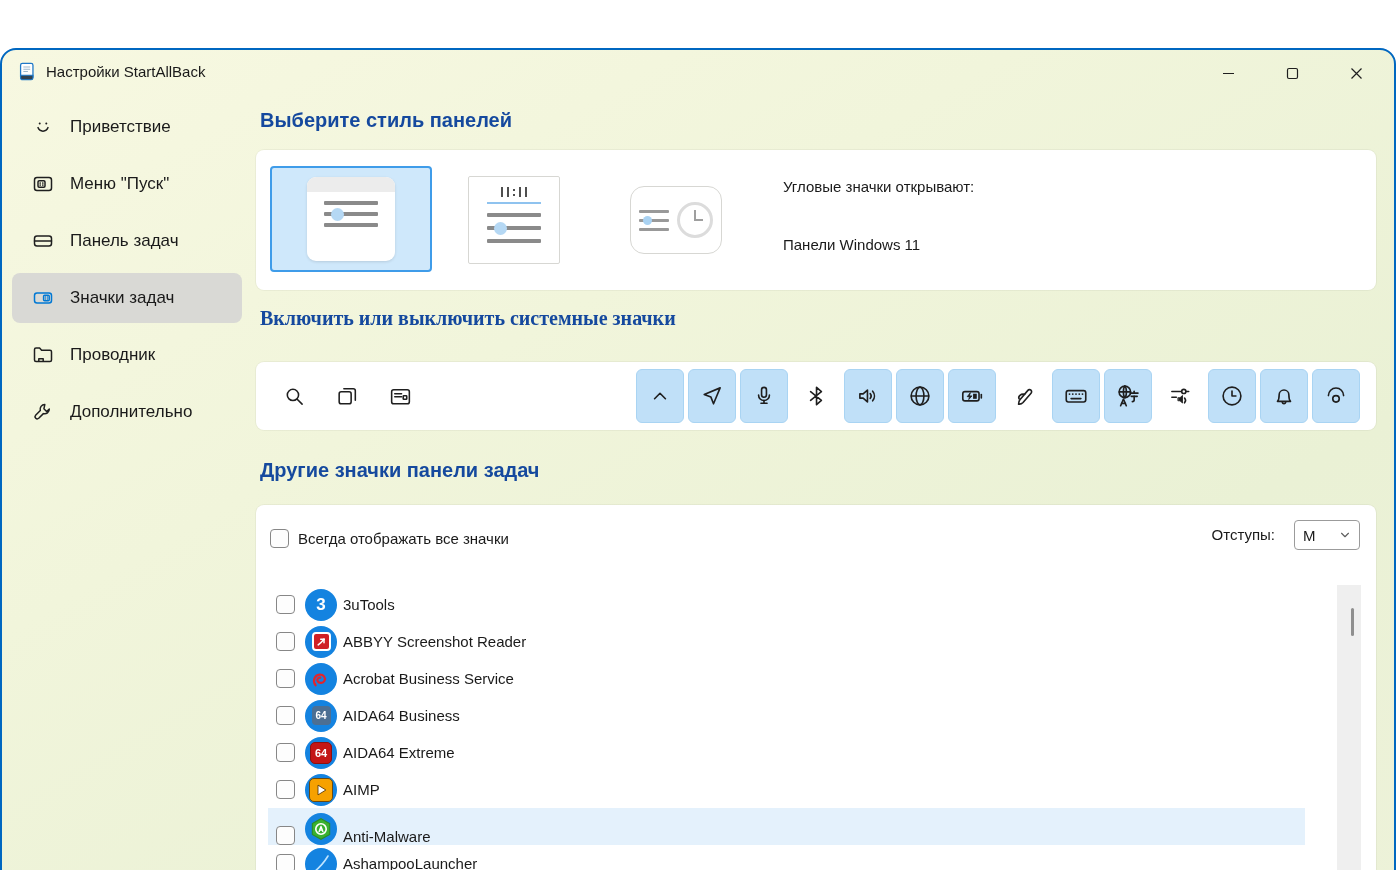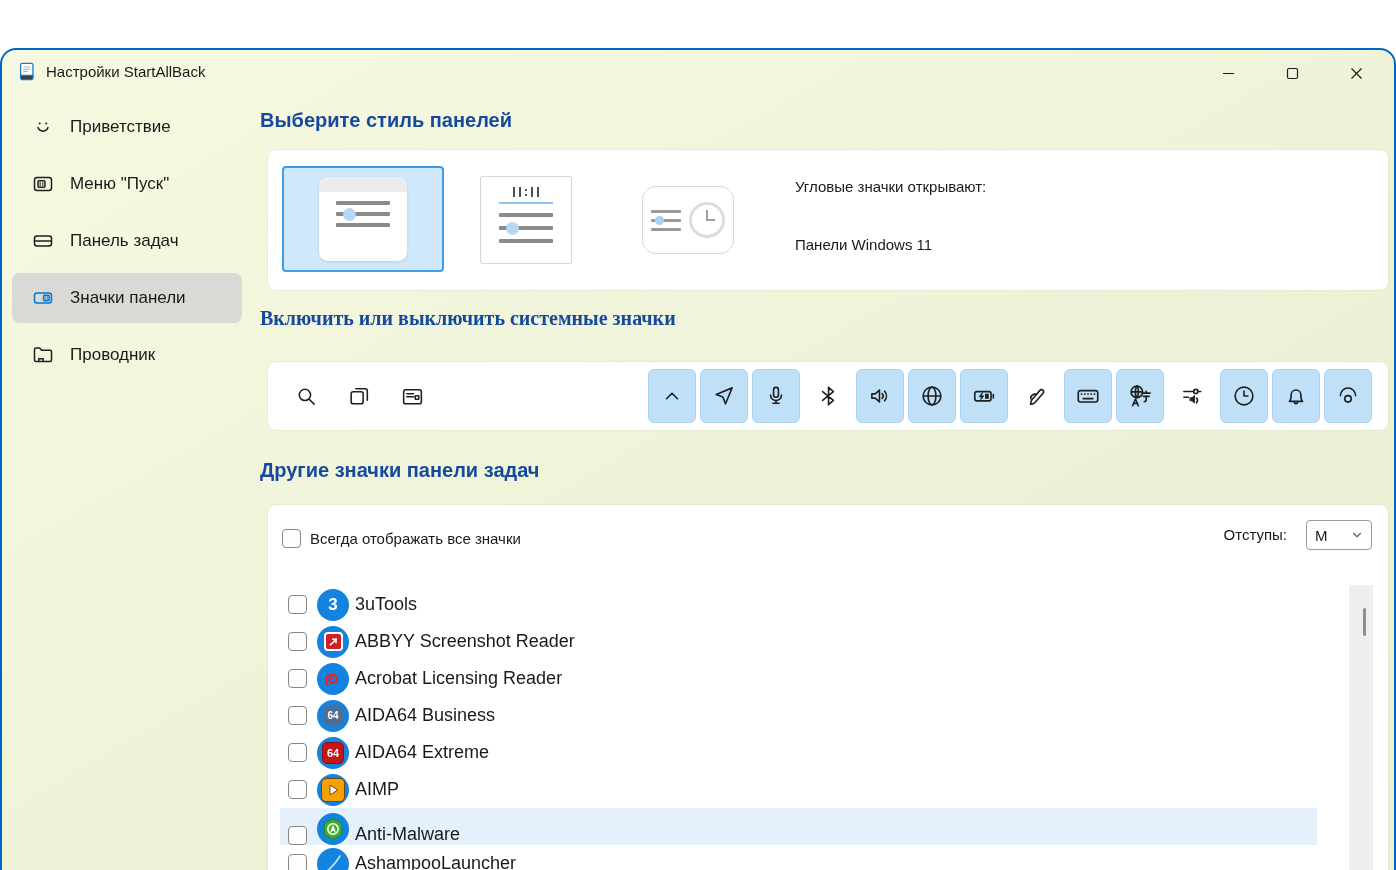--- a/index.html
+++ b/index.html
@@ -17,21 +17,21 @@
   .sidebar{position:absolute;left:10px;top:52px;width:230px;}
   .side-item{height:50px;margin-bottom:7px;border-radius:8px;display:flex;align-items:center;padding-left:19px;gap:15px;text-align:right;}
   .side-item.selected{background:#d9d9d5;}
   .sicon{width:24px;height:24px;color:#1f1f1f;flex:0 0 24px;}
   .side-item.selected .sicon{color:#0078d4;}
   .slabel{font-size:17px;}
   
   .sec-title{position:absolute;left:258px;margin:0;font-size:20px;line-height:28px;font-weight:600;color:#15499e;}
   .t1{top:56px;} .t2{top:254px;font-family:Liberation Serif, serif;} .t3{top:406px;}
   
-  .panel{position:absolute;left:266px;width:1120px;background:#fff;border-radius:8px;box-shadow:0 0 0 1px rgba(0,0,0,0.04);}
+  .panel{position:absolute;left:254px;width:1120px;background:#fff;border-radius:8px;box-shadow:0 0 0 1px rgba(0,0,0,0.04);}
   .panel1{top:100px;height:140px;}
   .panel2{top:312px;height:68px;}
   .panel3{top:455px;height:400px;overflow:hidden;}
   
   .tile{position:absolute;background:#fff;border:1px solid #d7d7d3;}
   .tile.selected{border:2px solid #3f9ce9;background:#cfe8fb;}
   .tile1{left:14px;top:16px;width:158px;height:102px;border-radius:4px;}
   .tile2{left:212px;top:26px;width:90px;height:86px;border-radius:2px;}
   .tile3{left:374px;top:36px;width:90px;height:66px;border-radius:14px;}
   .mini-card{position:absolute;left:50%;transform:translateX(-50%);top:9px;width:88px;height:84px;background:#fff;border-radius:9px;box-shadow:0 1px 3px rgba(0,0,0,0.12);overflow:hidden;}
@@ -64,21 +64,21 @@
   .cbx{width:19px;height:19px;border:1px solid #878787;border-radius:4px;background:#fdfdfd;box-sizing:border-box;flex:0 0 19px;}
   .always-label{font-size:15px;}
   .spacing-label{position:absolute;right:101px;top:21px;font-size:15px;}
   .spacing-select{position:absolute;right:16px;top:15px;width:66px;height:30px;background:#fff;border:1px solid #9b9b9b;border-radius:4px;display:flex;align-items:center;justify-content:space-between;padding:0 8px;box-sizing:border-box;font-size:15px;}
   .spacing-select svg{width:12px;height:12px;color:#5f5f5f;}
   .app-list{position:absolute;left:12px;top:81px;width:1037px;}
   .app-row{height:37px;display:flex;align-items:center;padding-left:8px;}
   .app-row.highlight{background:#e4f1fc;align-items:flex-end;}
   .app-row .cbx{margin-right:10px;}
   .app-ic{width:32px;height:32px;border-radius:50%;background:#1483e0;margin-right:6px;display:flex;align-items:center;justify-content:center;position:relative;flex:0 0 32px;}
-  .app-label{font-size:18px;}
+  .app-label{font-size:15px;}
   .ic-num{color:#fff;font-weight:bold;font-size:17px;}
   .sq{display:flex;align-items:center;justify-content:center;box-sizing:border-box;}
   .sq-abbyy{width:19px;height:19px;background:#cf1f25;border:2px solid #fff;border-radius:4px;}
   .sq-aidab{width:19px;height:19px;background:#4c6f93;border-radius:4px;color:#fff;font-size:10px;font-weight:bold;}
   .sq-aidae{width:22px;height:22px;background:#c41616;border:1px solid #8d1010;border-radius:5px;color:#fff;font-size:11px;font-weight:bold;}
   .sq-aimp{width:24px;height:24px;background:#f6a100;border:1px solid #6b4a10;border-radius:5px;}
   .scrollbar{position:absolute;right:15px;top:80px;width:24px;height:315px;background:#efefef;}
   .scroll-thumb{position:absolute;left:14px;top:23px;width:3px;height:28px;background:#8f8f8f;border-radius:2px;}
 </style>
 </head>
@@ -137,28 +137,34 @@
             <path d="M3.5 12 H20.5"></path>
           </svg></span>
         <span class="slabel">Панель задач</span>
       </div>
       <div class="side-item selected">
         <span class="sicon"><svg viewBox="0 0 24 24" width="100%" height="100%" fill="none" stroke="currentColor" stroke-width="1.5" stroke-linecap="round" stroke-linejoin="round">
             <rect x="3.5" y="7" width="17" height="10" rx="2.5"></rect>
             <rect x="12.6" y="9.3" width="5.6" height="5.4" rx="1"></rect>
             <path d="M14.4 11 h.02 M16.4 11 h.02 M14.4 13 h.02 M16.4 13 h.02" stroke-width="1.5"></path>
           </svg></span>
-        <span class="slabel">Значки панели</span>
+        <span class="slabel">Значки задач</span>
       </div>
       <div class="side-item">
         <span class="sicon"><svg viewBox="0 0 24 24" width="100%" height="100%" fill="none" stroke="currentColor" stroke-width="1.5" stroke-linecap="round" stroke-linejoin="round">
             <path d="M3.5 17 V6.5 a1.5 1.5 0 0 1 1.5-1.5 H8.6 l2 2.3 H19 a1.5 1.5 0 0 1 1.5 1.5 V17 a1.5 1.5 0 0 1-1.5 1.5 H5 a1.5 1.5 0 0 1-1.5-1.5 Z"></path>
             <path d="M7.8 18.3 v-2.6 h4.4 v2.6"></path>
           </svg></span>
         <span class="slabel">Проводник</span>
+      </div>
+      <div class="side-item">
+        <span class="sicon"><svg viewBox="0 0 24 24" width="100%" height="100%" fill="none" stroke="currentColor" stroke-width="1.5" stroke-linecap="round" stroke-linejoin="round">
+            <path d="M13.8 4.6 a4.6 4.6 0 0 0-4.5 5.9 L4.6 15.2 a2.2 2.2 0 0 0 3.1 3.1 L12.4 13.6 a4.6 4.6 0 0 0 5.9-4.5 L15.6 11.5 12.9 8.8 Z"></path>
+          </svg></span>
+        <span class="slabel">Дополнительно</span>
       </div>
     </nav>
 
   <h2 class="sec-title t1">Выберите стиль панелей</h2>
 
   <div class="panel panel1">
     <div class="tile tile1 selected" id="tile0">
       <div class="mini-card">
         <div class="mini-head"></div>
         <div style="margin-top:9px;">
@@ -354,21 +360,21 @@
           </span>
           <span class="app-label">ABBYY Screenshot Reader</span>
         </div>
         <div class="app-row">
           <div class="cbx"></div>
           <span class="app-ic">
             <svg viewBox="0 0 24 24" width="26" height="26" fill="none" stroke="#e3242b" stroke-width="2" stroke-linecap="round">
               <path d="M7 17.8 C3.8 13.8 6.2 8.3 10.6 8 C14.6 7.8 16.6 11 15.2 13.6 C13.9 16.1 10.3 16.3 9 14.2 C7.9 12.4 9.4 10.4 11.3 10.7"></path>
             </svg>
           </span>
-          <span class="app-label">Acrobat Licensing Reader</span>
+          <span class="app-label">Acrobat Business Service</span>
         </div>
         <div class="app-row">
           <div class="cbx"></div>
           <span class="app-ic">
             <span class="sq sq-aidab">64</span>
           </span>
           <span class="app-label">AIDA64 Business</span>
         </div>
         <div class="app-row">
           <div class="cbx"></div>

